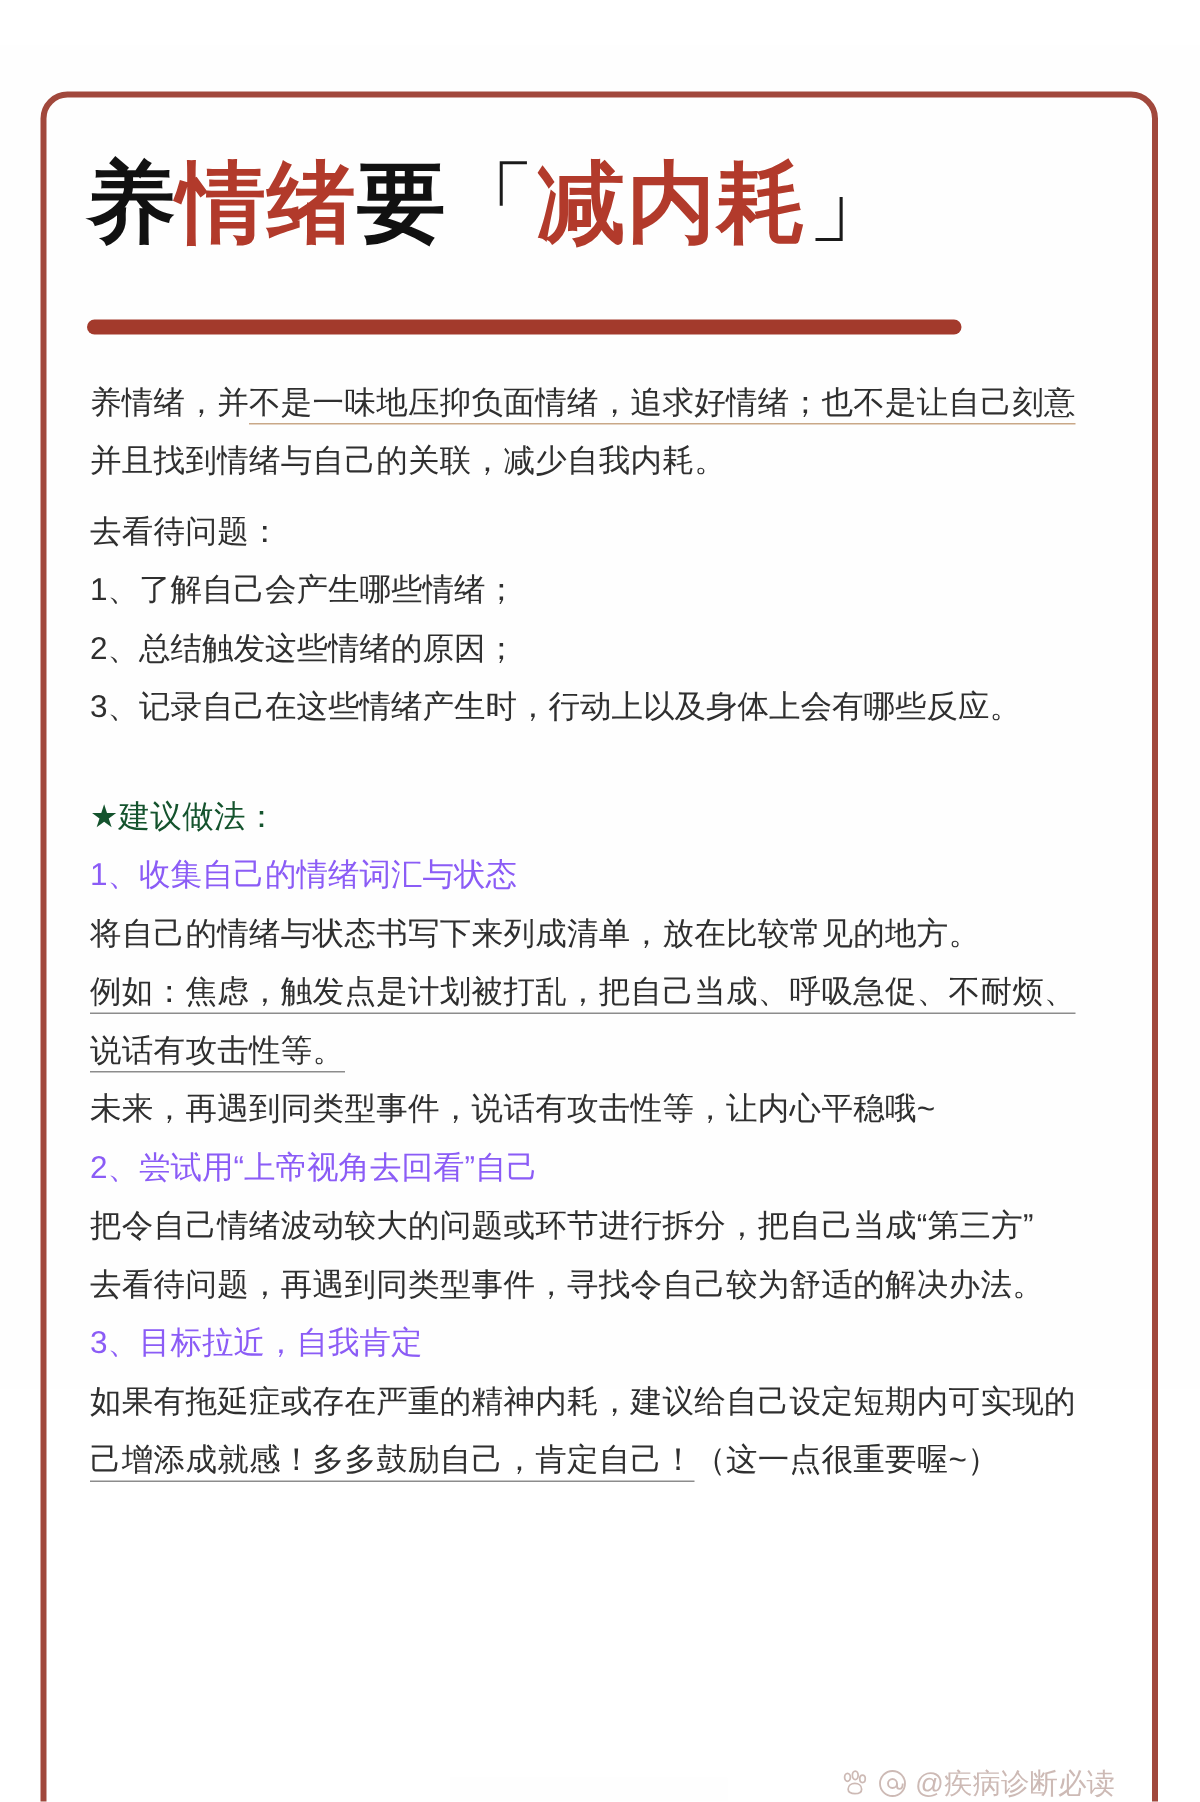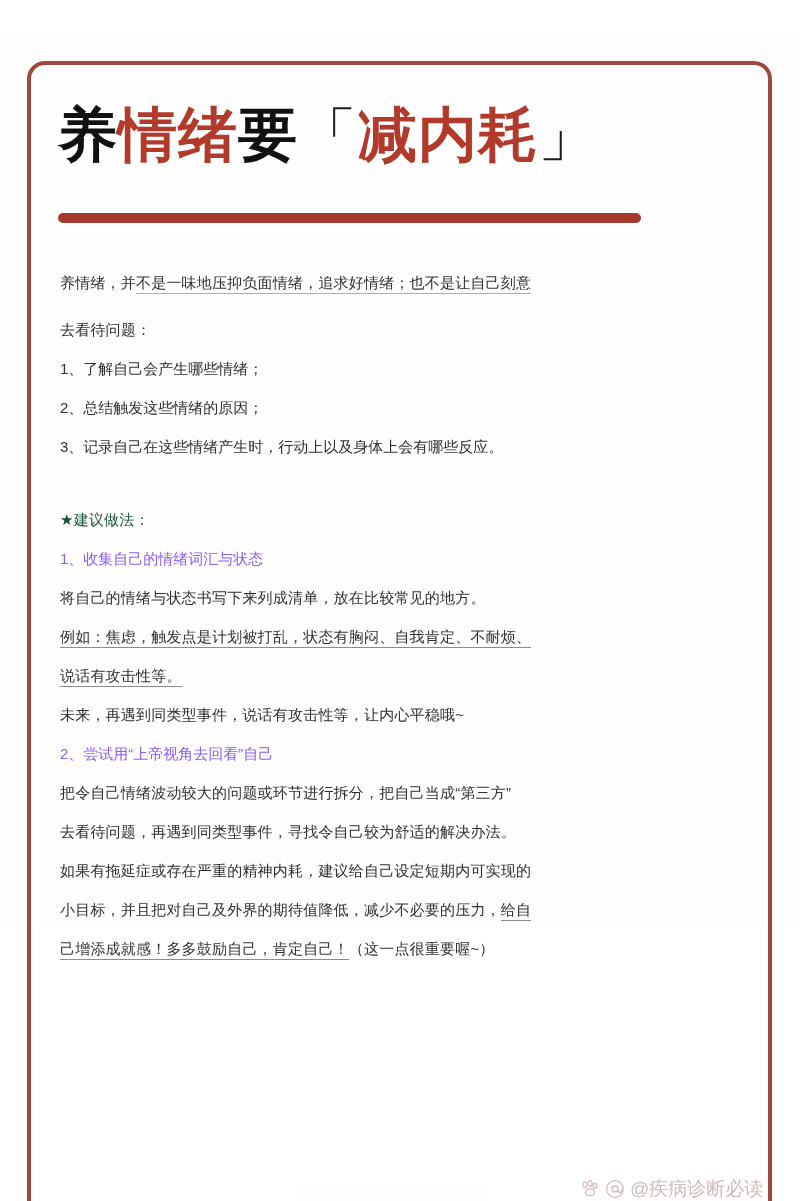--- a/index.html
+++ b/index.html
@@ -70,24 +70,24 @@
     width: 583px;
     height: 10px;
     background: #a33a2c;
     border-radius: 6px;
   }
 
   
   .body {
     position: absolute;
     left: 60px;
-    top: 233px;
+    top: 219px;
     width: 700px;
     color: #2f2f2f;
-    font-size: 15px;
+    font-size: 21px;
     line-height: 39px;
     letter-spacing: 0.2px;
   }
   .body p {
     margin: 0;
     white-space: nowrap;
   }
   .gap-sm { height: 8px; }
   .gap-md { height: 34px; }
 
@@ -95,21 +95,21 @@
   .u-gray  { border-bottom: 1.6px solid #8c8c8c; padding-bottom: 2px; }
 
   .c-head   { color: #14532d; }          
   .c-sub    { color: #8b5cf6; }          
 
   .num { letter-spacing: 0px; }
 
   
   .watermark {
     position: absolute;
-    left: 580px;
+    left: 560px;
     top: 1146px;
     display: flex;
     align-items: center;
     gap: 5px;
     color: #cbb7b2;
     font-size: 19px;
     opacity: .95;
     white-space: nowrap;
   }
   .wm-paw, .wm-at { flex: 0 0 auto; display: block; }
@@ -127,44 +127,45 @@
       <span class="t-black">养</span><span class="t-red">情绪</span><span class="t-black">要</span><span class="t-brk">「</span><span class="t-red">减内耗</span><span class="t-brk">」</span>
     </div>
   </div>
   <div class="title-rule"></div>
 
   <div class="body">
 
     <p><span>养情绪，并</span><span class="u-tan">不是一味地压抑负面情绪，追求好情绪；</span><span class="u-tan">也不是让自己刻意</span></p>
 
 
+    <p>并且找到情绪与自己的关联，减少自我内耗。</p>
 
     <div class="gap-sm"></div>
 
     <p>去看待问题：</p>
     <p class="num">1、了解自己会产生哪些情绪；</p>
     <p class="num">2、总结触发这些情绪的原因；</p>
     <p class="num">3、记录自己在这些情绪产生时，行动上以及身体上会有哪些反应。</p>
 
     <div class="gap-md"></div>
 
     <p class="c-head">★建议做法：</p>
 
     <p class="c-sub num">1、收集自己的情绪词汇与状态</p>
     <p>将自己的情绪与状态书写下来列成清单，放在比较常见的地方。</p>
-    <p><span class="u-gray">例如：焦虑，触发点是计划被打乱，状态有胸闷、自我肯定、不耐烦、</span></p>
+    <p><span class="u-gray">例如：焦虑，触发点是计划被打乱，把自己当成、呼吸急促、不耐烦、</span></p>
     <p><span class="u-gray">说话有攻击性等。</span></p>
     <p>未来，再遇到同类型事件，说话有攻击性等，让内心平稳哦~</p>
 
     <p class="c-sub num">2、尝试用“上帝视角去回看”自己</p>
     <p>把令自己情绪波动较大的问题或环节进行拆分，把自己当成“第三方”</p>
     <p>去看待问题，再遇到同类型事件，寻找令自己较为舒适的解决办法。</p>
 
+    <p class="c-sub num">3、目标拉近，自我肯定</p>
     <p>如果有拖延症或存在严重的精神内耗，建议给自己设定短期内可实现的</p>
-    <p><span>小目标，并且把对自己及外界的期待值降低，减少不必要的压力，</span><span class="u-gray">给自</span></p>
     <p><span class="u-gray">己增添成就感！多多鼓励自己，肯定自己！</span><span>（这一点很重要喔~）</span></p>
 
   </div>
 
   <div class="watermark">
     <svg class="wm-paw" width="20" height="20" viewBox="0 0 24 24" aria-hidden="true">
       <ellipse cx="6" cy="7" rx="2.3" ry="3.2" fill="none" stroke="#cbb7b2" stroke-width="1.4"></ellipse>
       <ellipse cx="12.2" cy="5.4" rx="2.3" ry="3.4" fill="none" stroke="#cbb7b2" stroke-width="1.4"></ellipse>
       <ellipse cx="18" cy="8.2" rx="2.2" ry="3" fill="none" stroke="#cbb7b2" stroke-width="1.4"></ellipse>
       <path d="M6.5 16.5c0-3 2.6-4.6 5.4-4.6s5.4 1.6 5.4 4.6c0 2.4-2.3 3.6-5.4 3.6s-5.4-1.2-5.4-3.6z" fill="none" stroke="#cbb7b2" stroke-width="1.4"></path>

